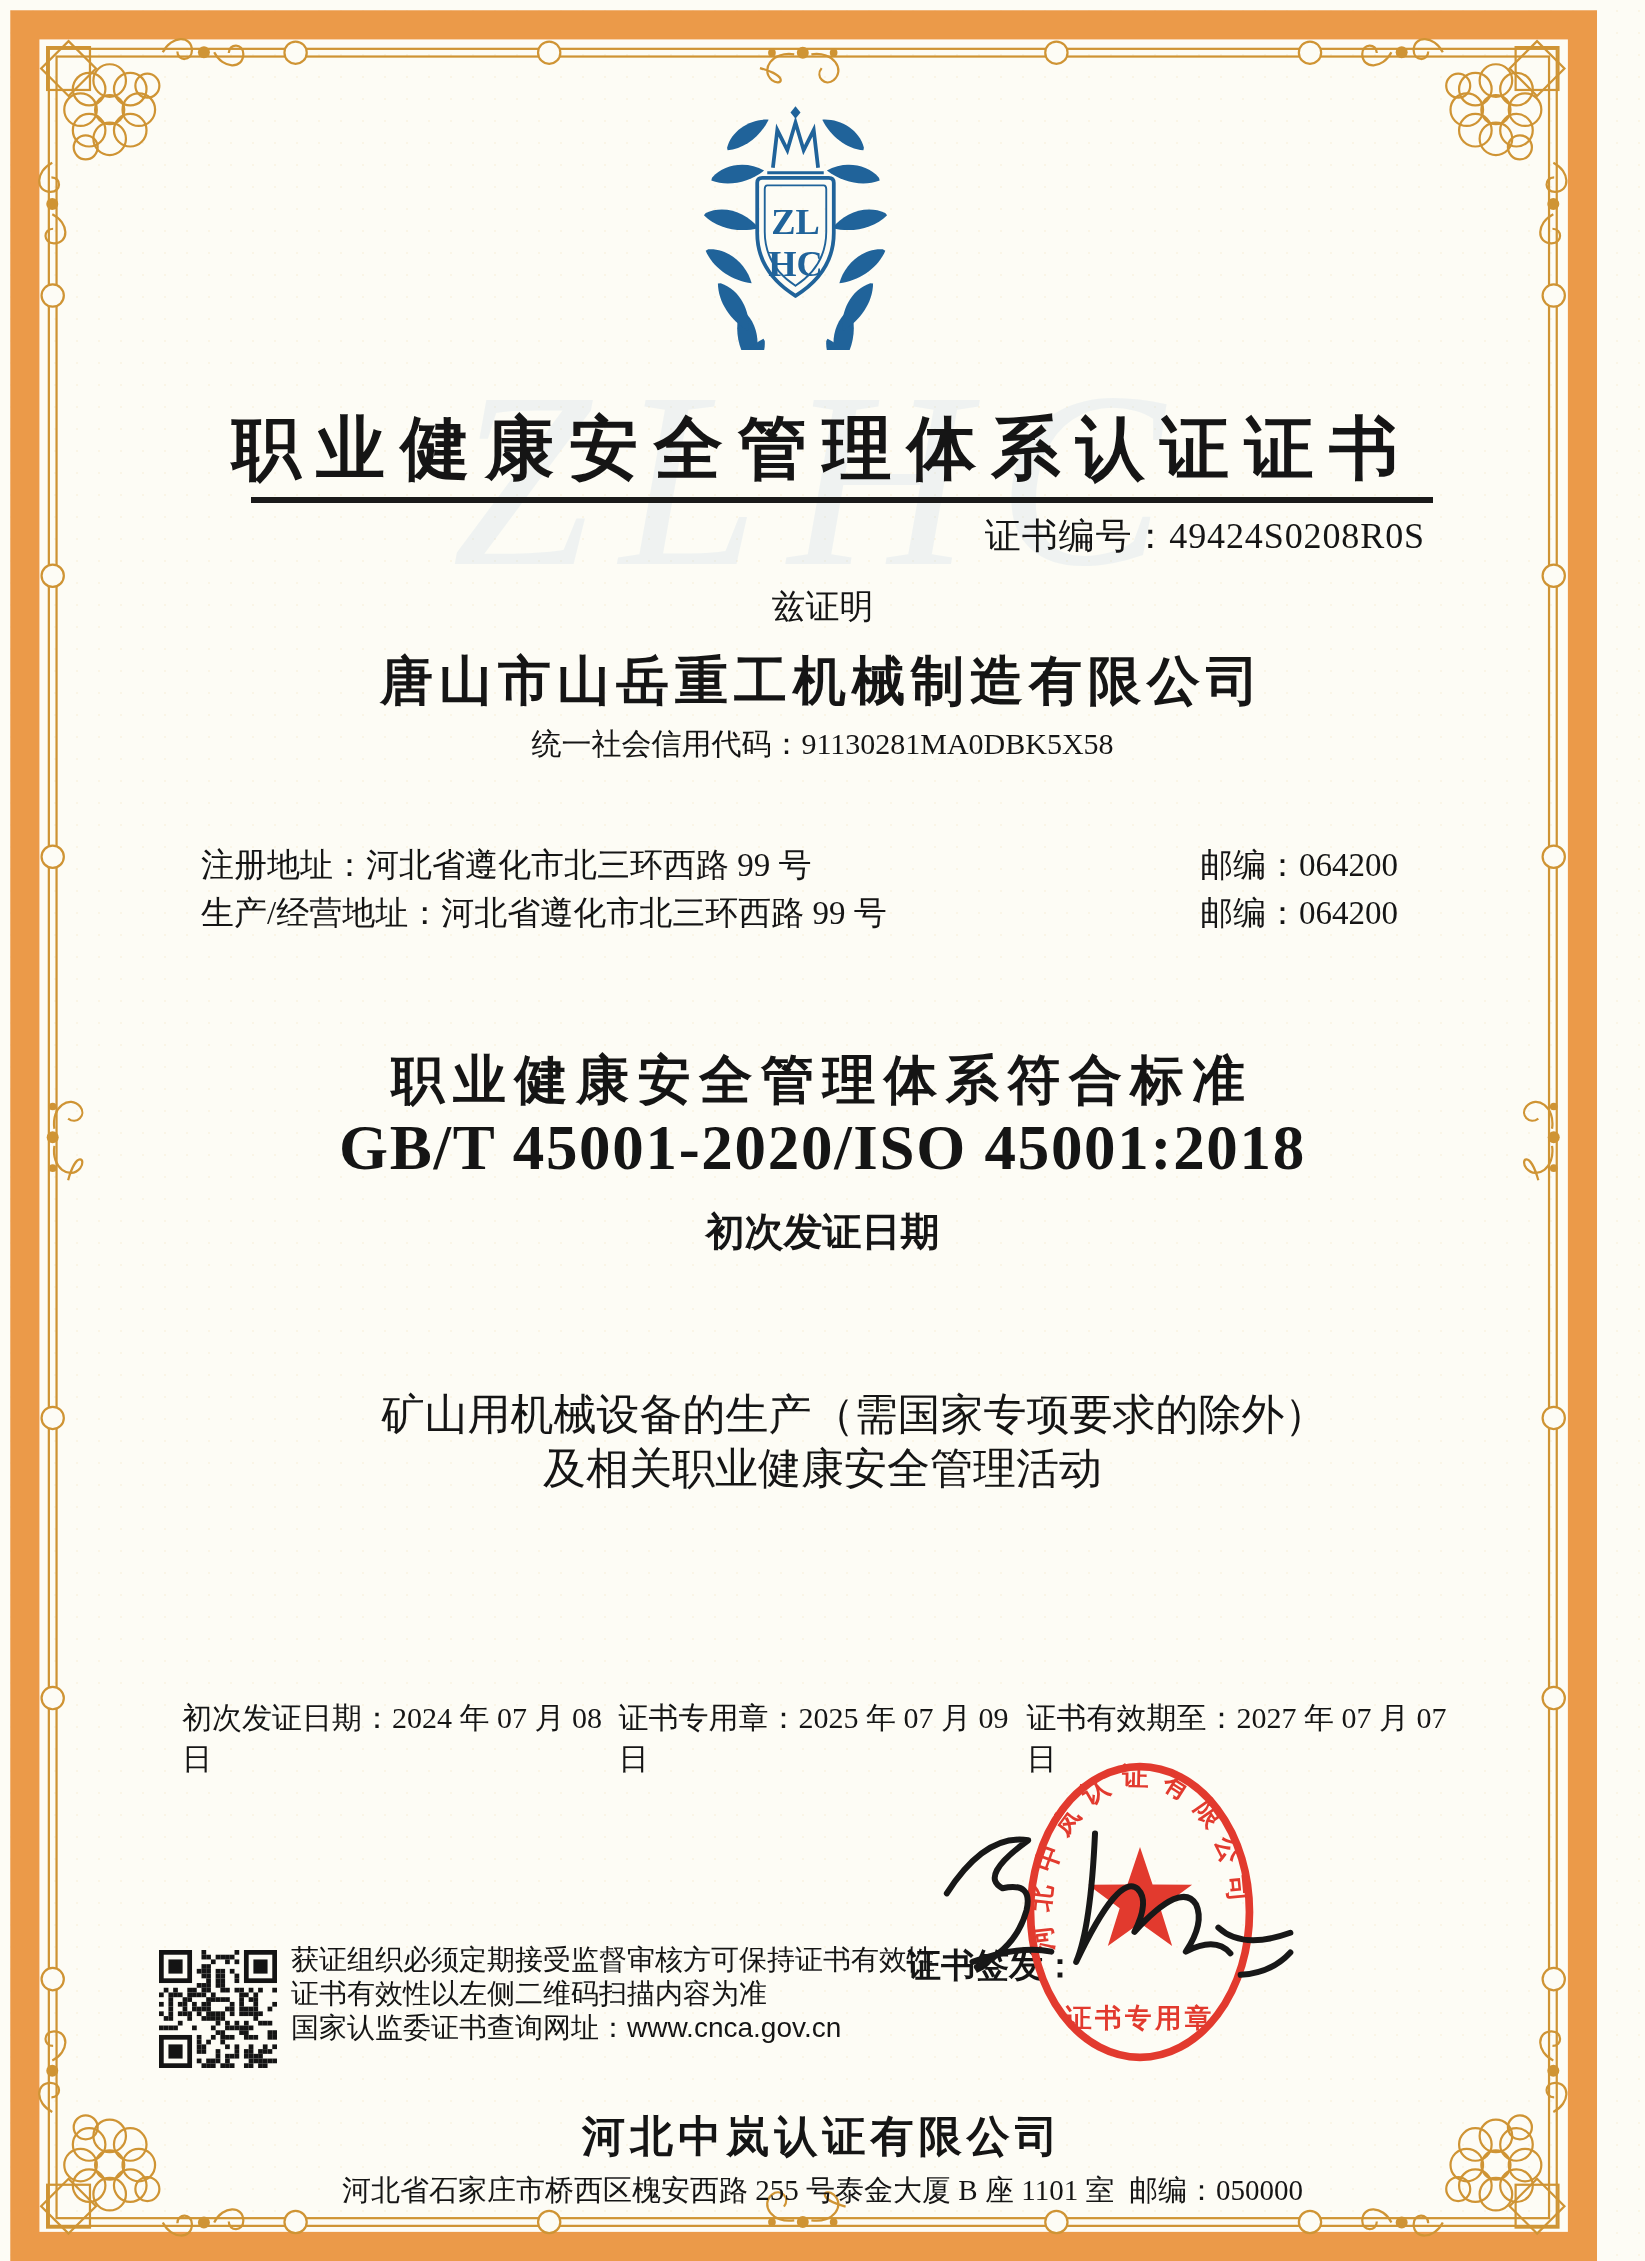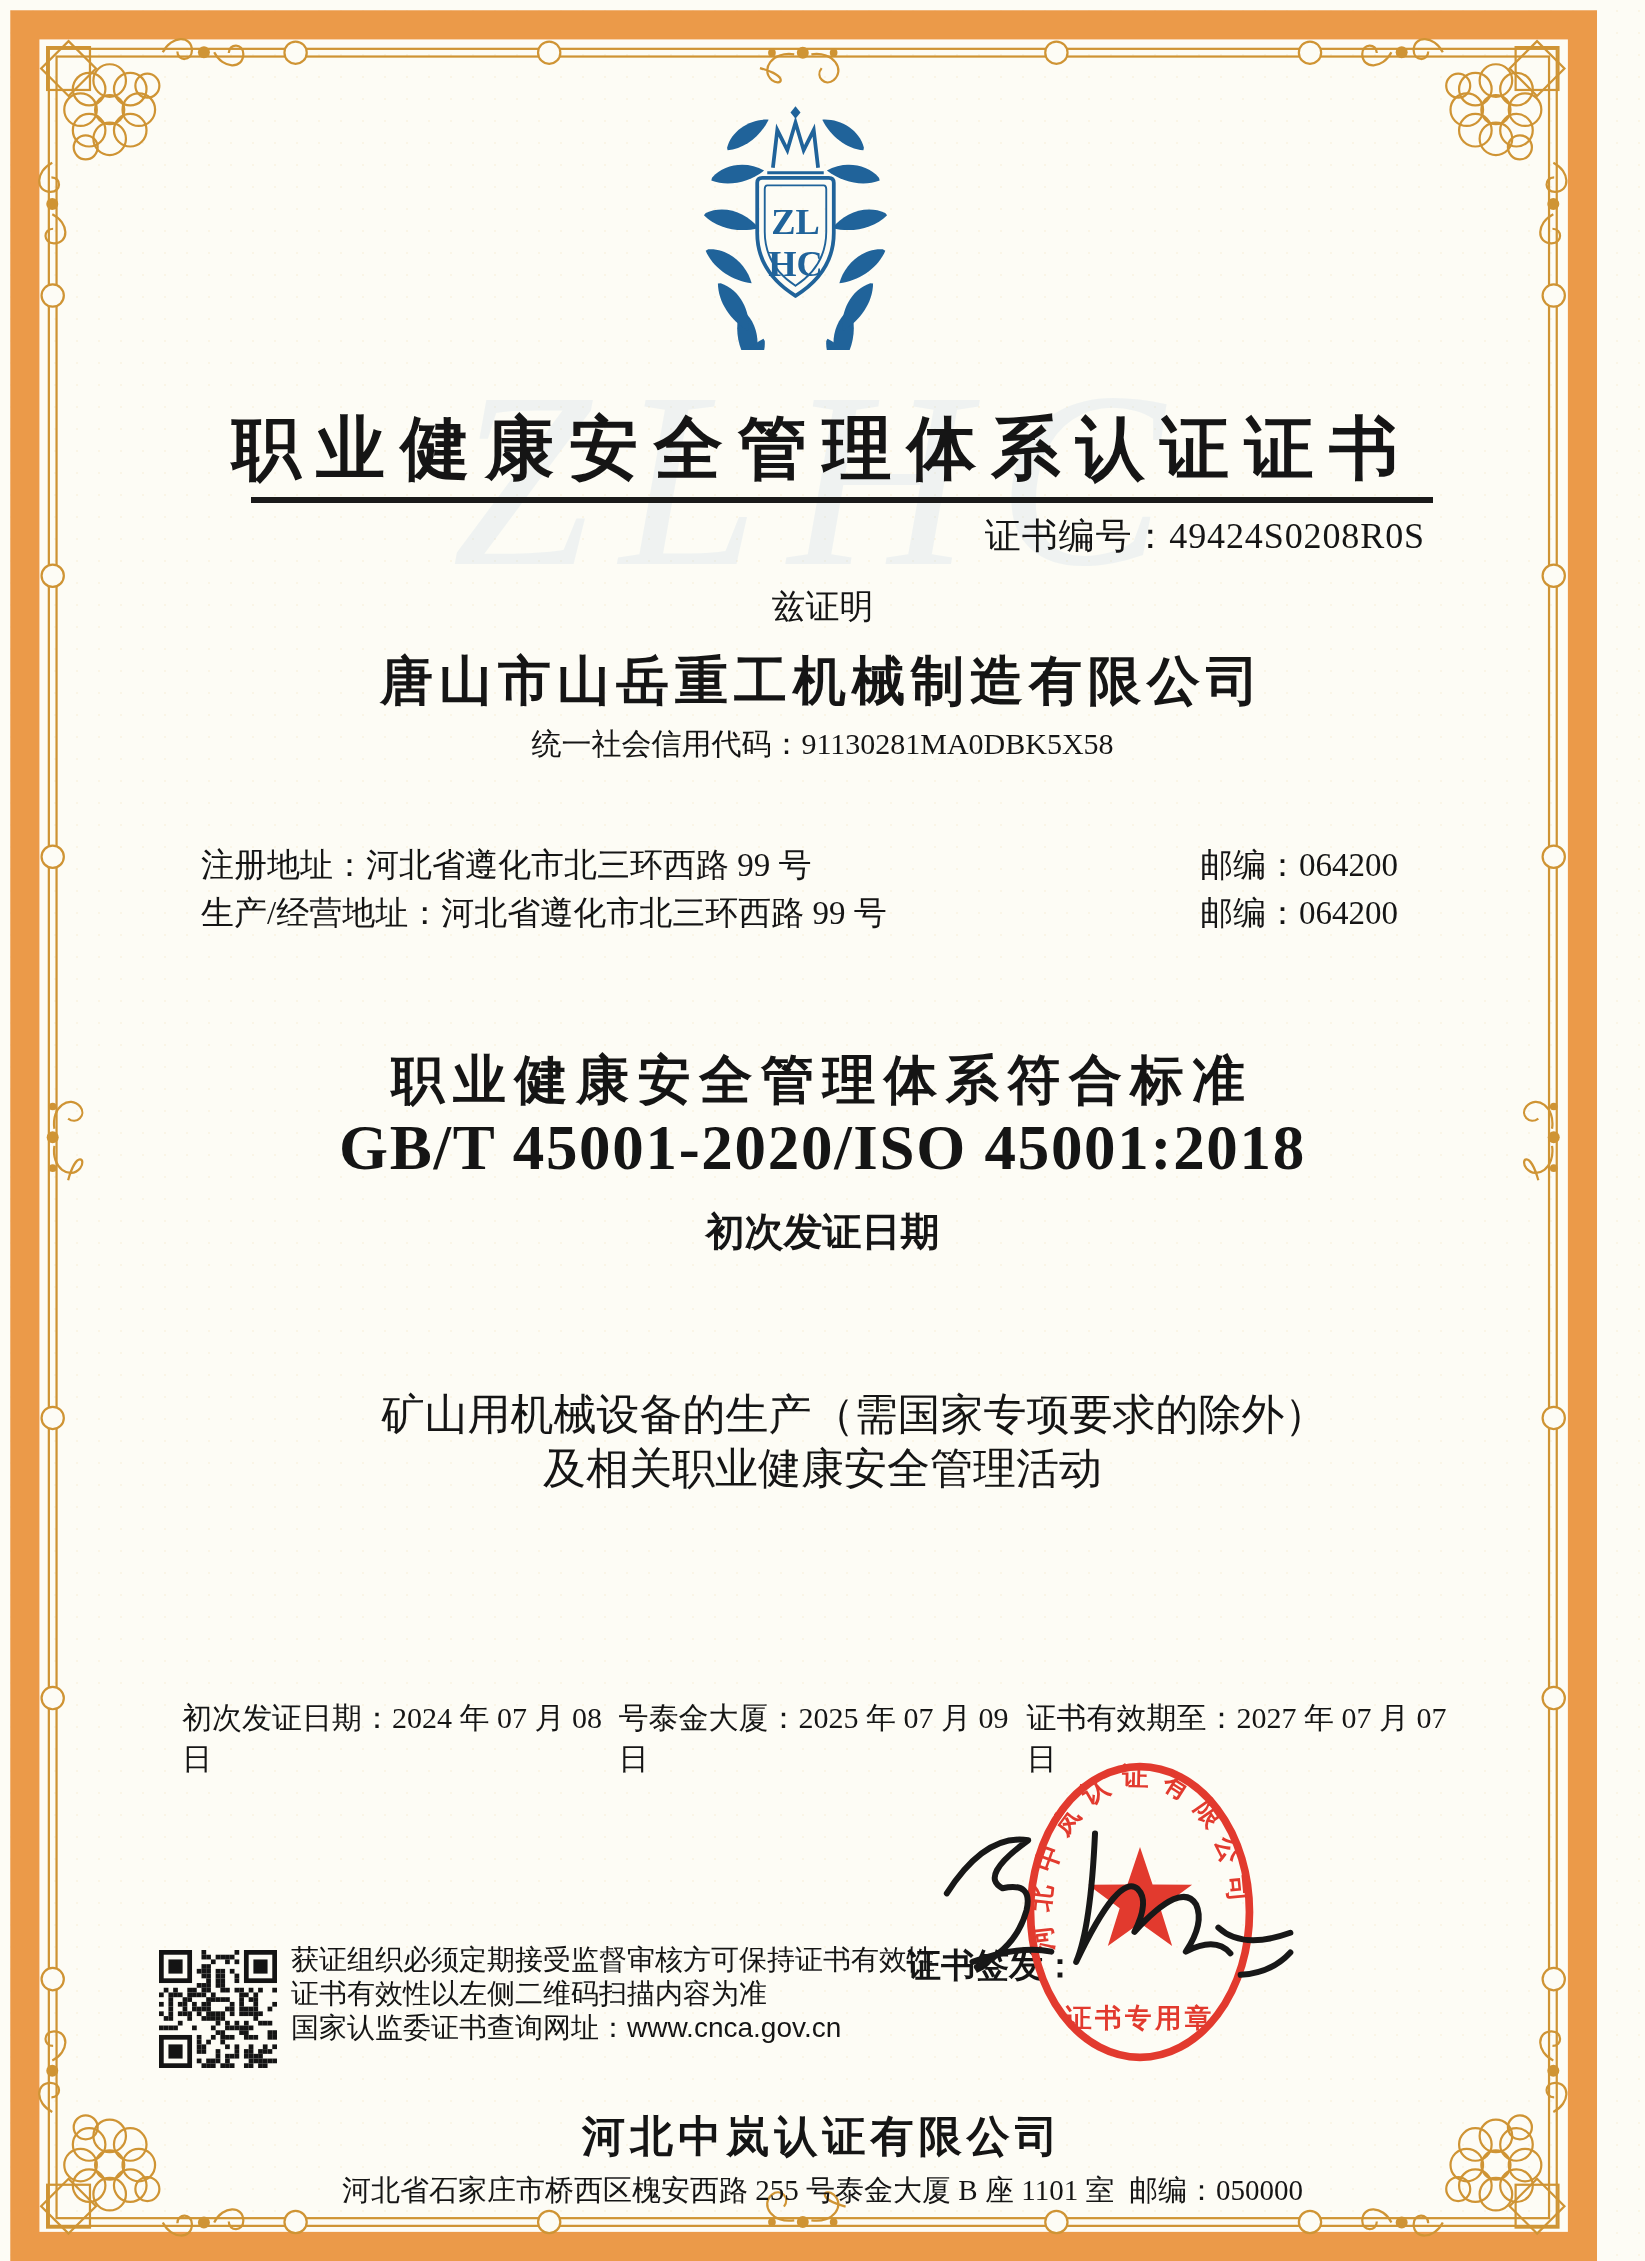--- a/index.html
+++ b/index.html
@@ -216,21 +216,21 @@
   <div class="abs ctr z std-code">GB/T 45001-2020/ISO 45001:2018</div>
   <div class="abs ctr z scope-head">初次发证日期</div>
   <div class="abs ctr z scope-l1">矿山用机械设备的生产（需国家专项要求的除外）</div>
   <div class="abs ctr z scope-l2">及相关职业健康安全管理活动</div>
 
   <div class="abs dates">
     <span>
       <span>初次发证日期：</span><span>2024 年 07 月 08 日</span>
     </span>
     <span>
-      <span>号泰金大厦：</span><span>2025 年 07 月 09 日</span>
+      <span>证书专用章：</span><span>2025 年 07 月 09 日</span>
     </span>
     <span>
       <span>证书有效期至：</span><span>2027 年 07 月 07 日</span>
     </span>
   </div>
 
   <svg id="qr-svg" viewBox="0 0 137.5 137.5">
       <rect x="0" y="0" width="137.5" height="137.5" fill="#fdfcf5"></rect>
       <rect x="49.5" y="0" width="5.5" height="5.5" fill="#141414"></rect>
       <rect x="88" y="0" width="5.5" height="5.5" fill="#141414"></rect>

